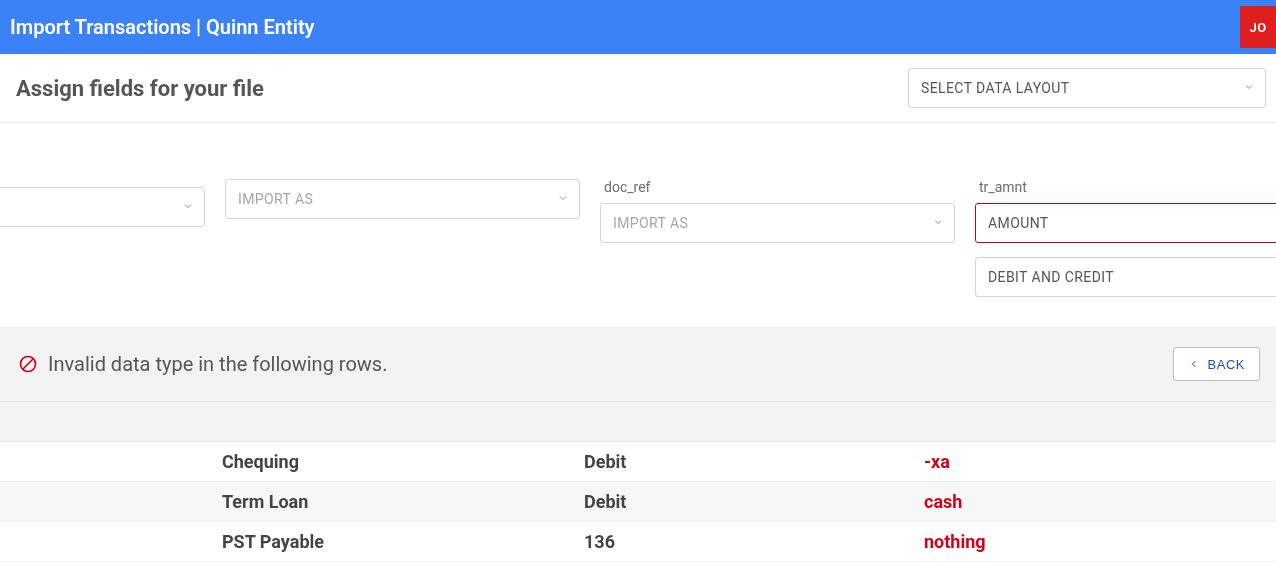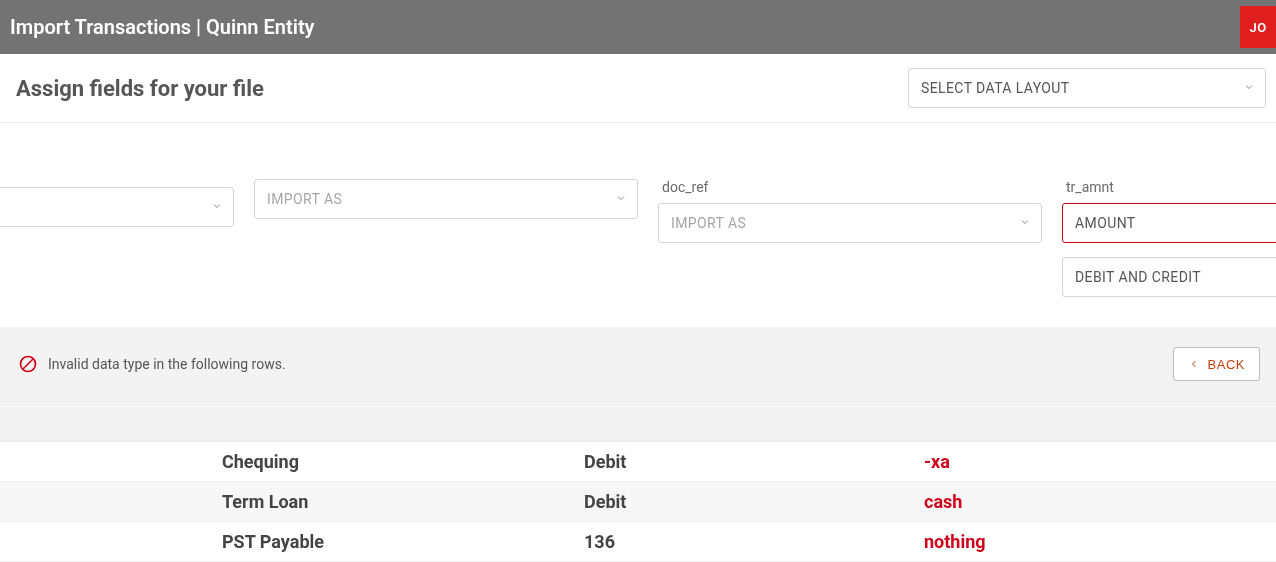--- a/index.html
+++ b/index.html
@@ -7,21 +7,21 @@
       margin: 0;
       padding: 0;
     }
     body {
       font-family: -apple-system, BlinkMacSystemFont, "Segoe UI", Roboto, "Helvetica Neue", Arial, sans-serif;
       background: #fff;
       width: 1276px;
       overflow-x: hidden;
     }
     .header-bar {
-      background: #737373;
+      background: #3b82f6;
       color: #fff;
       height: 54px;
       display: flex;
       align-items: center;
       justify-content: space-between;
       padding: 0 0 0 10px;
     }
     .header-title {
       font-size: 20px;
       font-weight: 600;
@@ -61,21 +61,21 @@
       padding: 0 36px 0 12px;
       font-size: 14px;
       letter-spacing: 0.4px;
       color: #565656;
       cursor: pointer;
     }
     .select-wrap.wide {
       width: 358px;
     }
     .select-wrap.col {
-      width: 384px;
+      width: 355px;
     }
     .select-wrap.error {
       border-color: #d0021b;
     }
     .chev {
       position: absolute;
       right: 10px;
       top: 50%;
       transform: translateY(-50%);
       color: #8c8c8c;
@@ -111,37 +111,37 @@
       display: flex;
       align-items: center;
       justify-content: space-between;
       border-bottom: 1px solid #e9e9e9;
     }
     .status-left {
       display: flex;
       align-items: center;
       gap: 10px;
       color: #565656;
-      font-size: 14px;
+      font-size: 20px;
     }
     .status-left svg {
       color: #d0021b;
     }
     .back-btn {
       border: 1px solid #bdbdbd;
       background: #fff;
       border-radius: 3px;
       height: 34px;
       padding: 0 14px;
       display: flex;
       align-items: center;
       gap: 8px;
       font-size: 13px;
       letter-spacing: 0.5px;
-      color: #c2410c;
+      color: #1d4ed8;
       cursor: pointer;
       font-weight: 500;
     }
     .table {
       width: 100%;
     }
     .table-row {
       display: flex;
       align-items: center;
       height: 40px;

